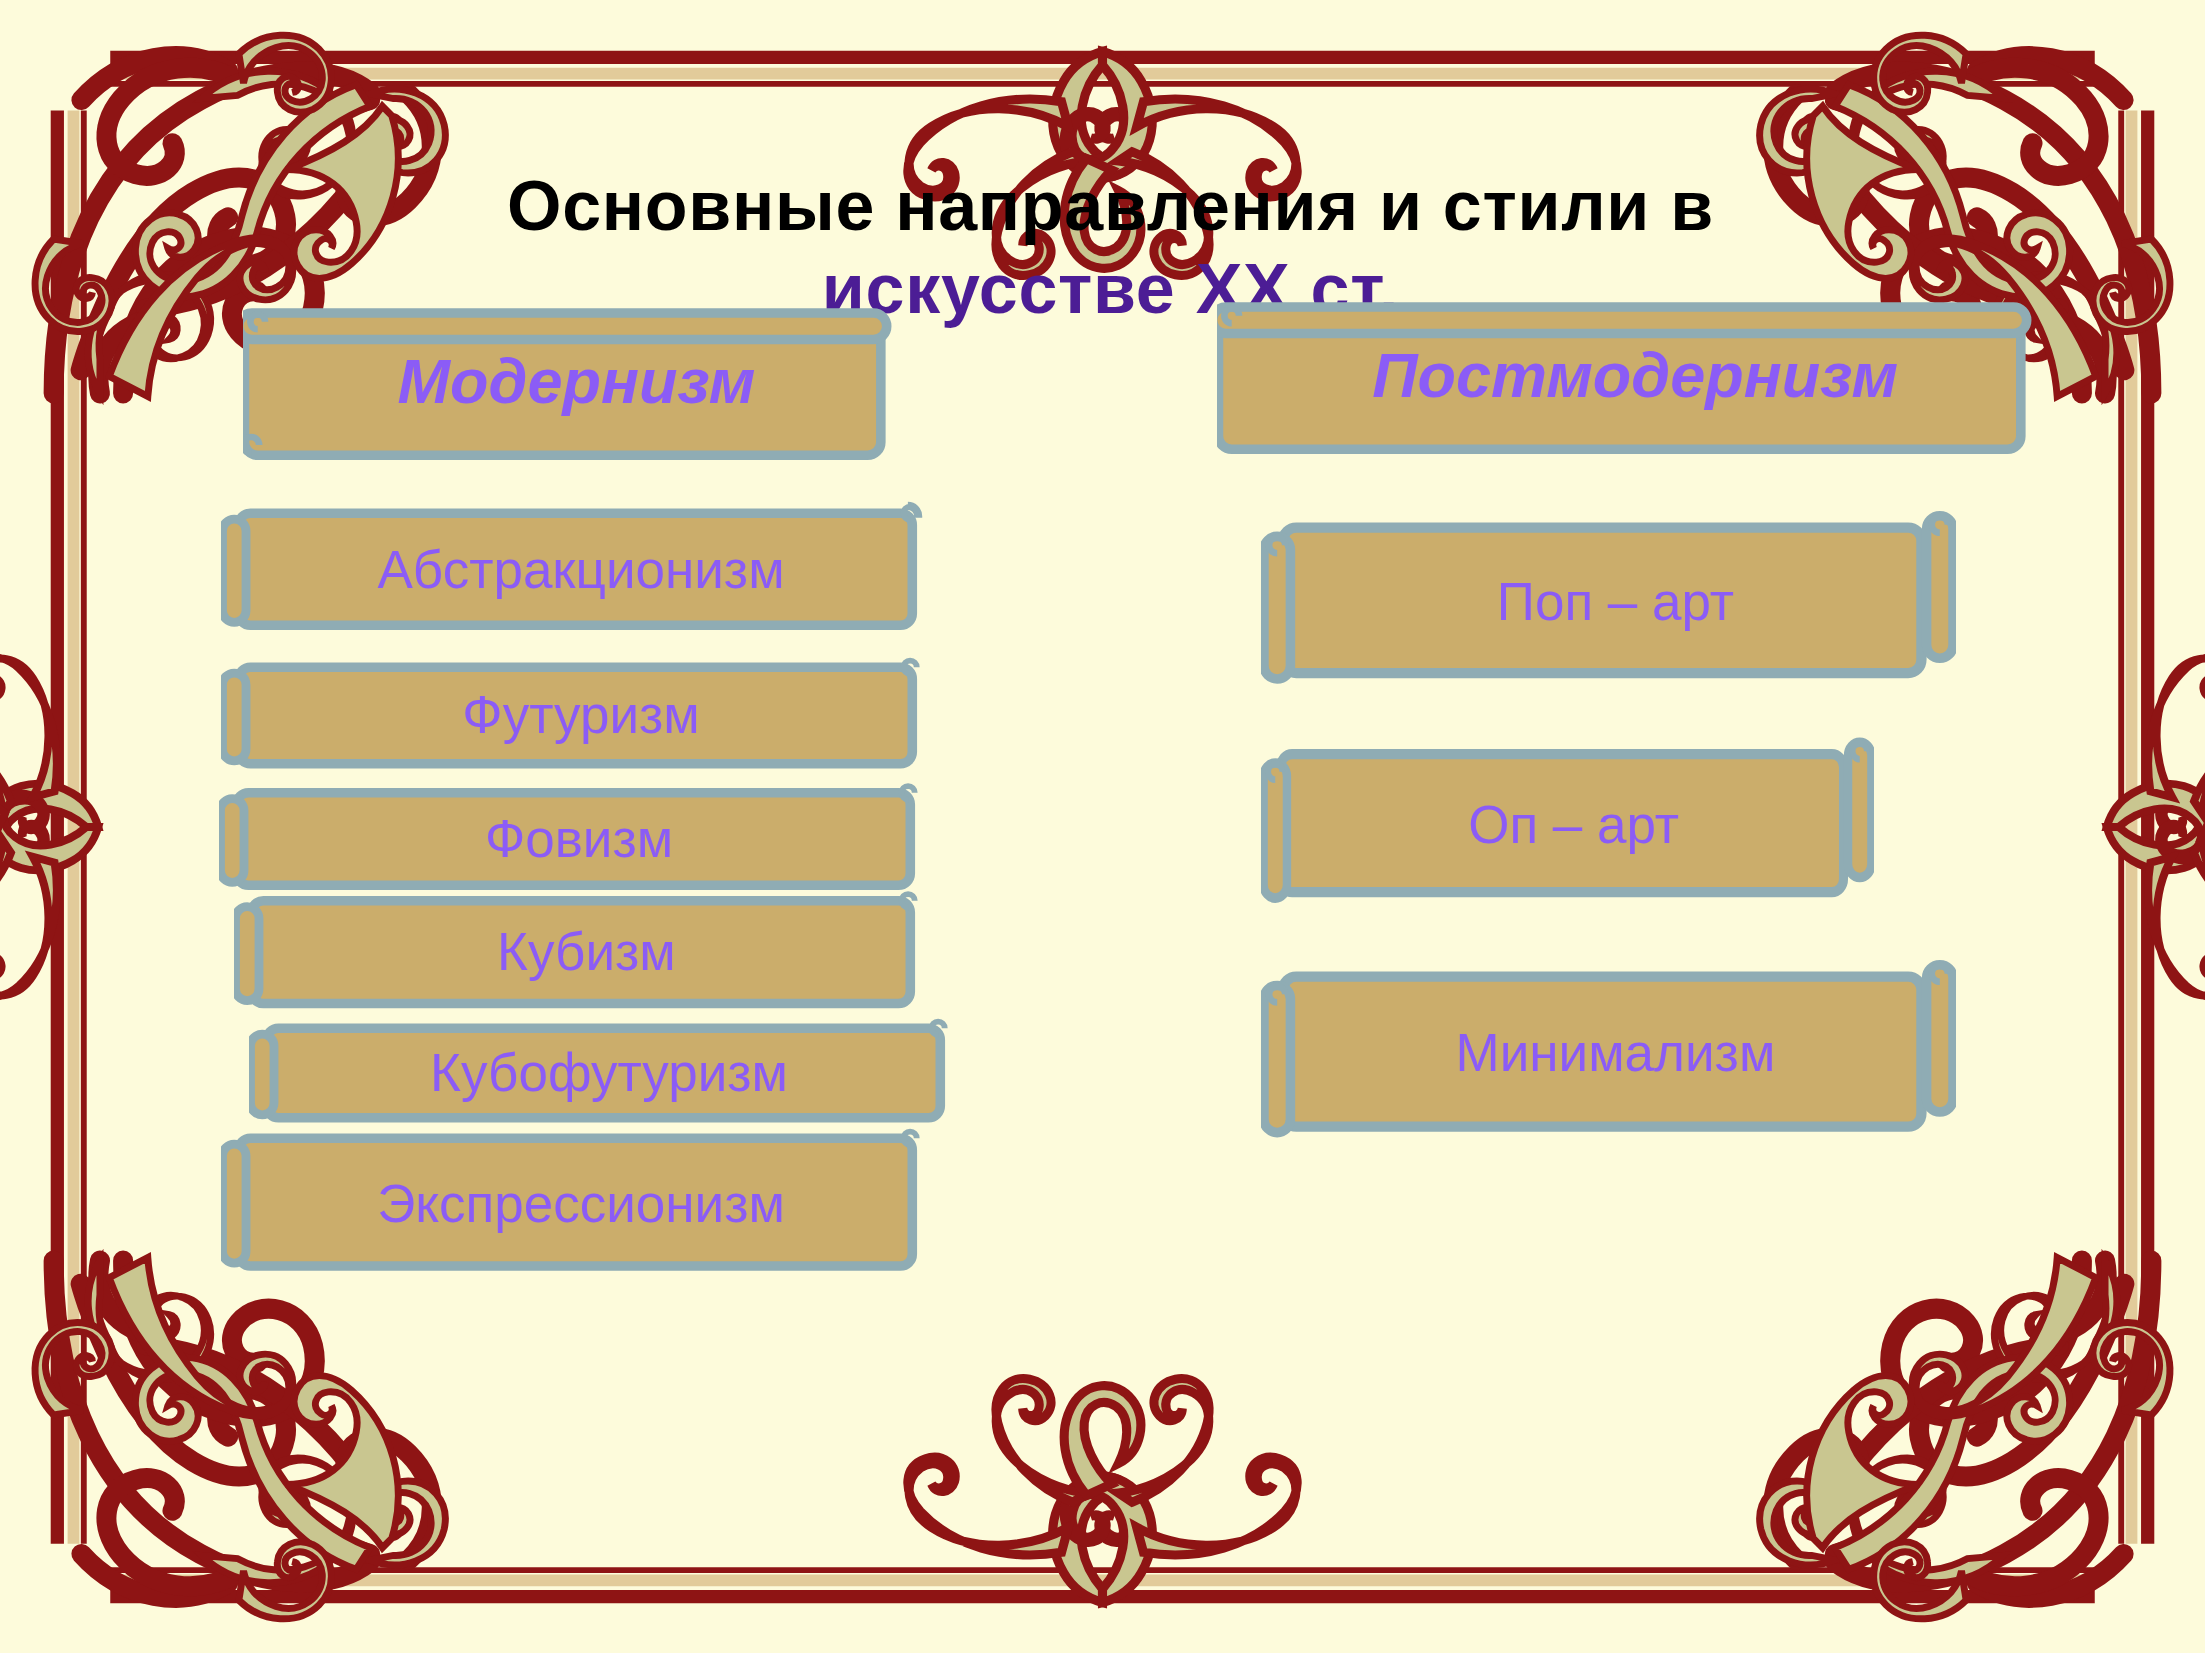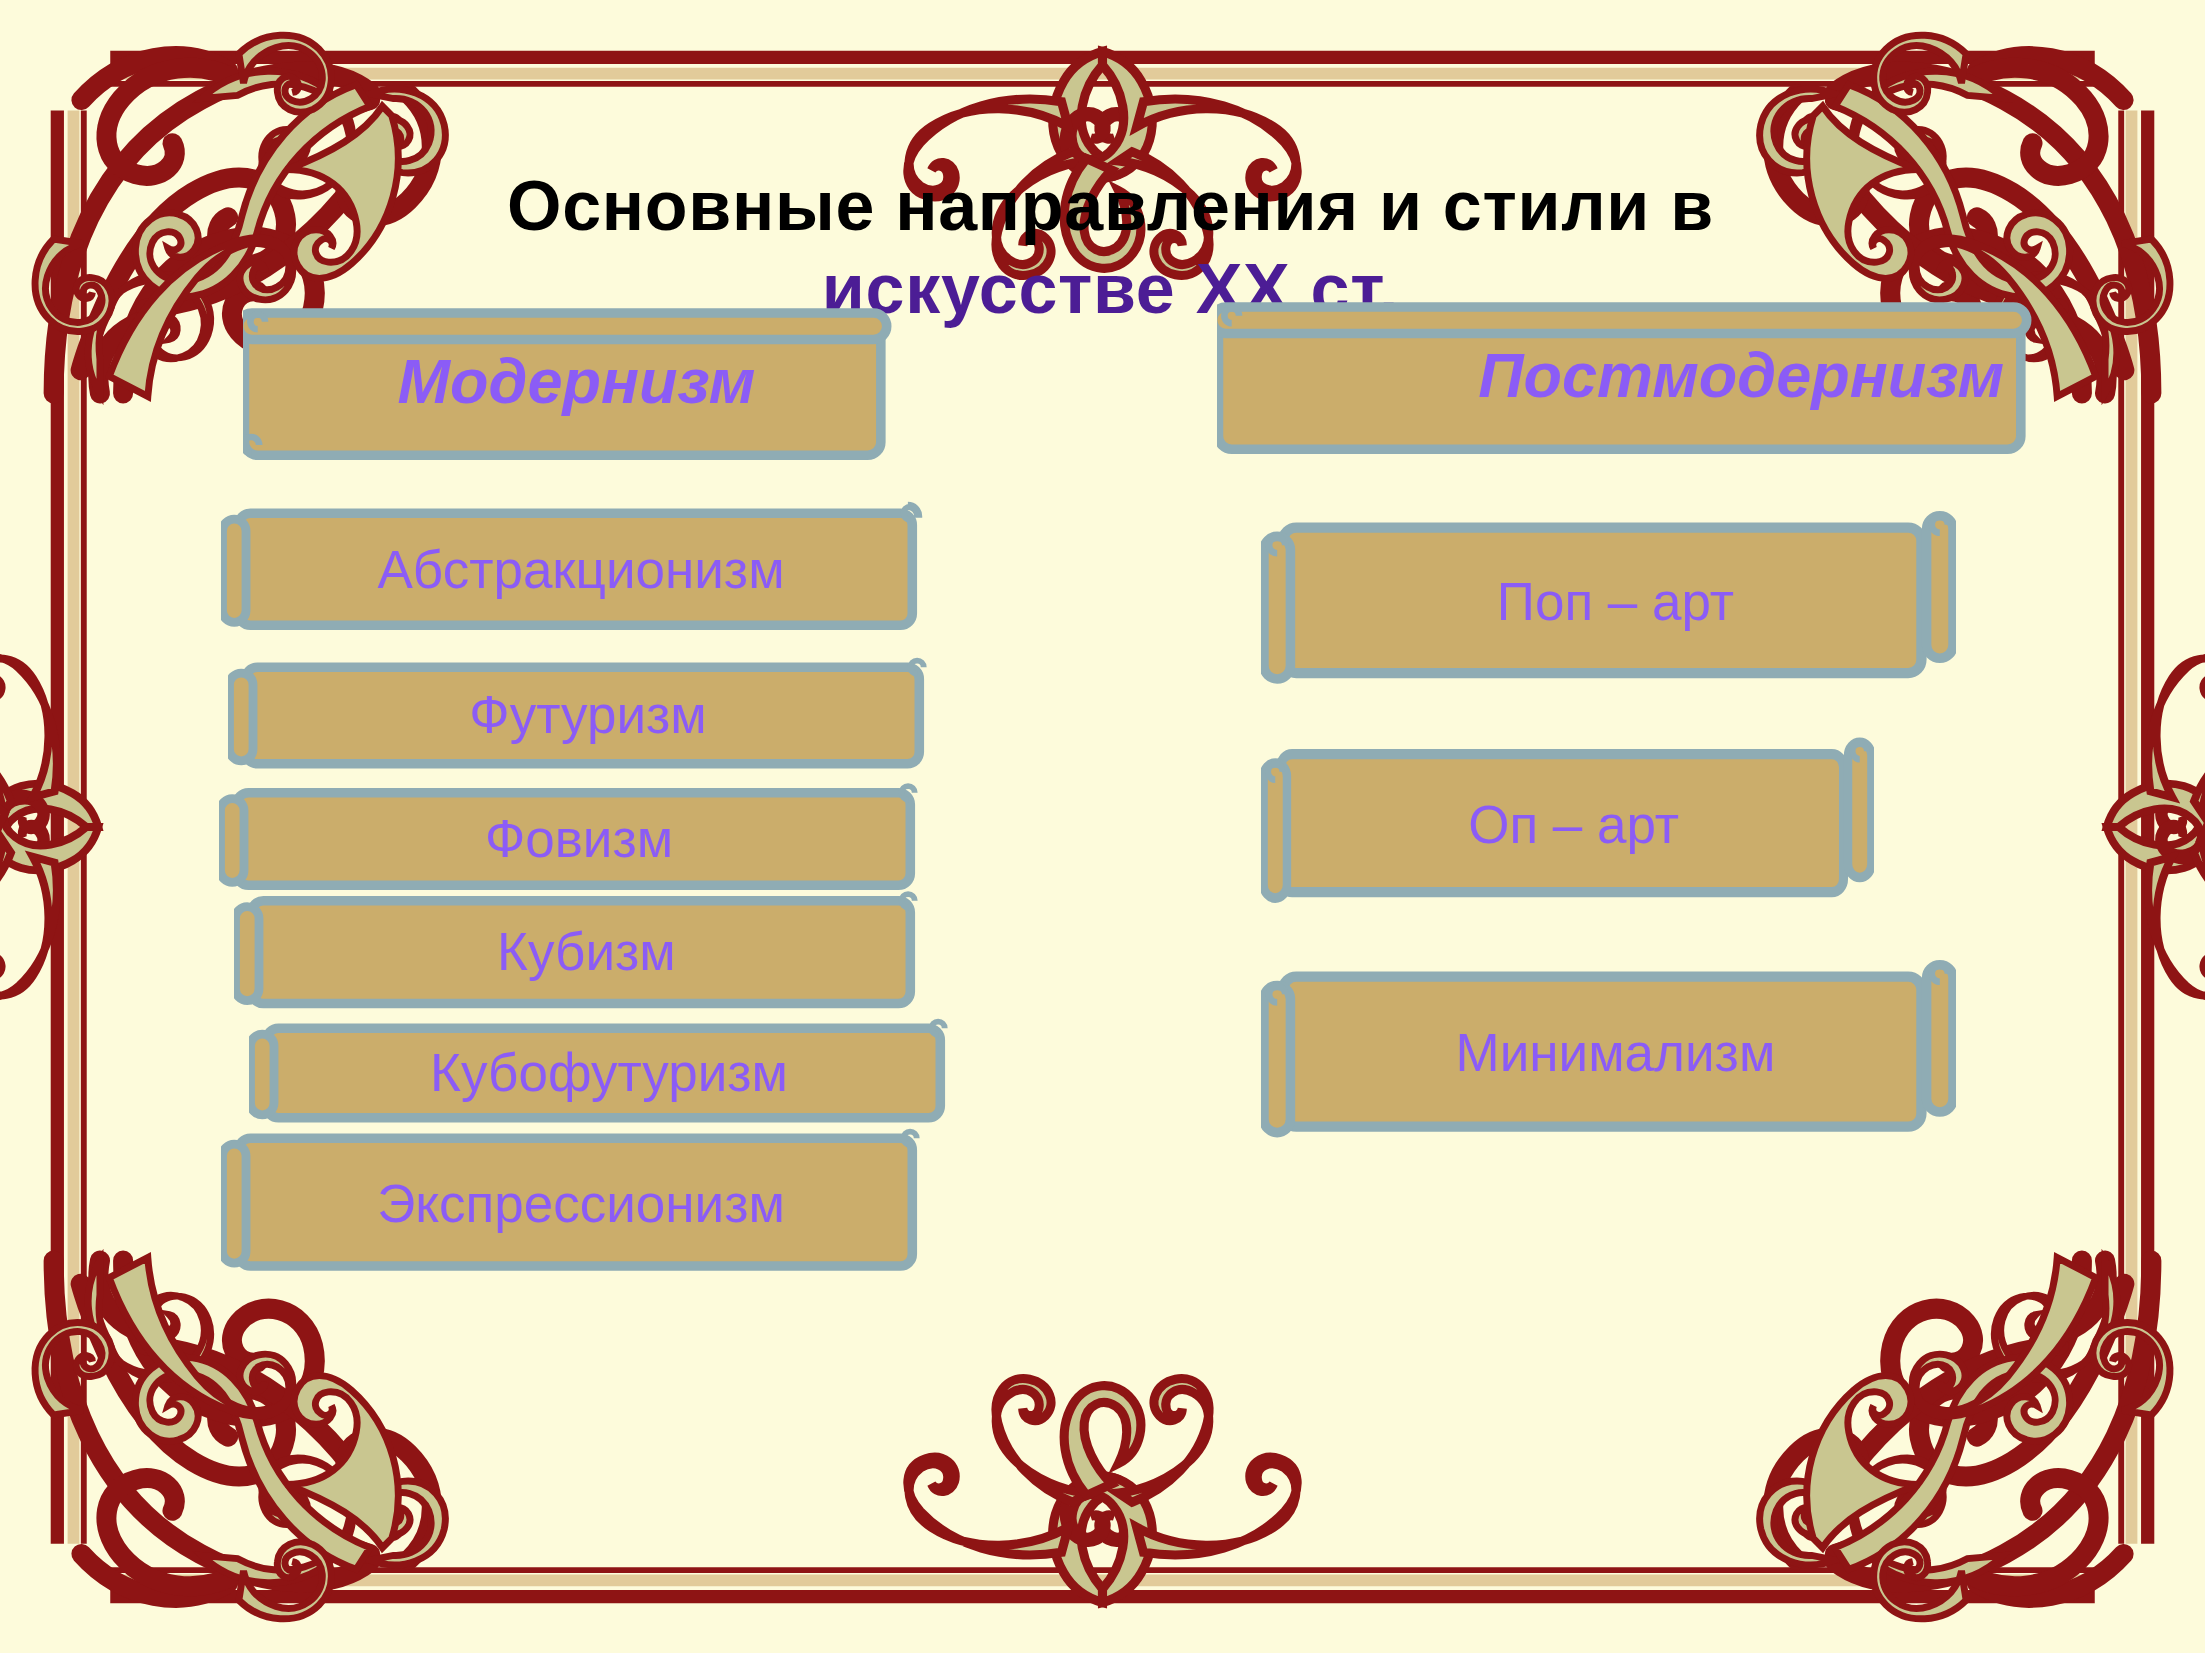--- a/index.html
+++ b/index.html
@@ -70,25 +70,25 @@
   .header-scroll .lbl {
     font-weight: bold;
     font-style: italic;
   }
 
   
   #box-modernizm  { left: 243px;  top: 294px;  width: 654px;  height: 176px; }
   #box-modernizm .lbl { font-size: 63px; }
 
   #box-postmodern { left: 1217px; top: 288px;  width: 820px; height: 176px; }
-  #box-postmodern .lbl { font-size: 63px; text-align: right; }
+  #box-postmodern .lbl { font-size: 63px; }
 
   
   #box-abstr  { left: 221px; top: 500px;  width: 706px; height: 140px; }
-  #box-futur  { left: 221px; top: 654px;  width: 706px; height: 123px; margin-left: 7px; }
+  #box-futur  { left: 221px; top: 654px;  width: 706px; height: 123px; }
   #box-foviz  { left: 219px; top: 781px; width: 706px; height: 116px; }
   #box-kubiz  { left: 234px; top: 889px; width: 691px; height: 127px; }
   #box-kubofut{ left: 221px; top: 1018px; width: 706px; height: 110px; margin-left: 28px; }
   #box-expres { left: 221px; top: 1125px; width: 706px; height: 158px; }
   .col-left .lbl { font-size: 53px; }
 
   
   #box-popart { left: 1261px; top: 507px;  width: 695px; height: 191px; }
   #box-opart  { left: 1261px; top: 735px; width: 613px; height: 180px; }
   #box-minim  { left: 1261px; top: 956px; width: 695px; height: 195px; }

